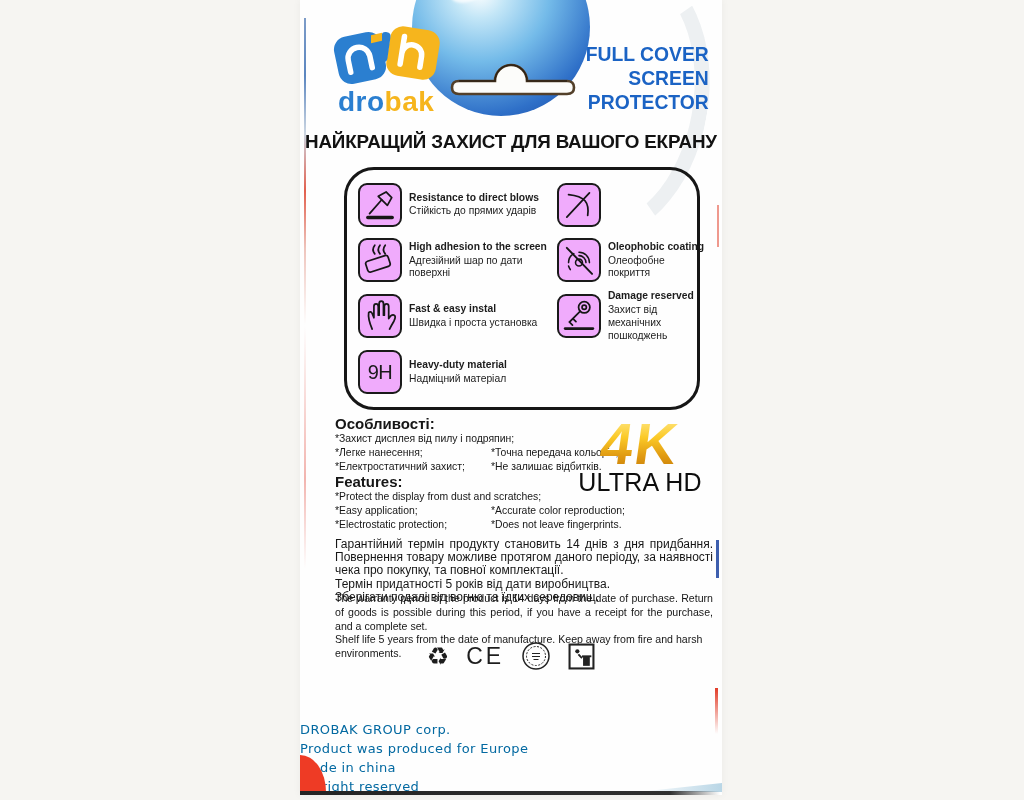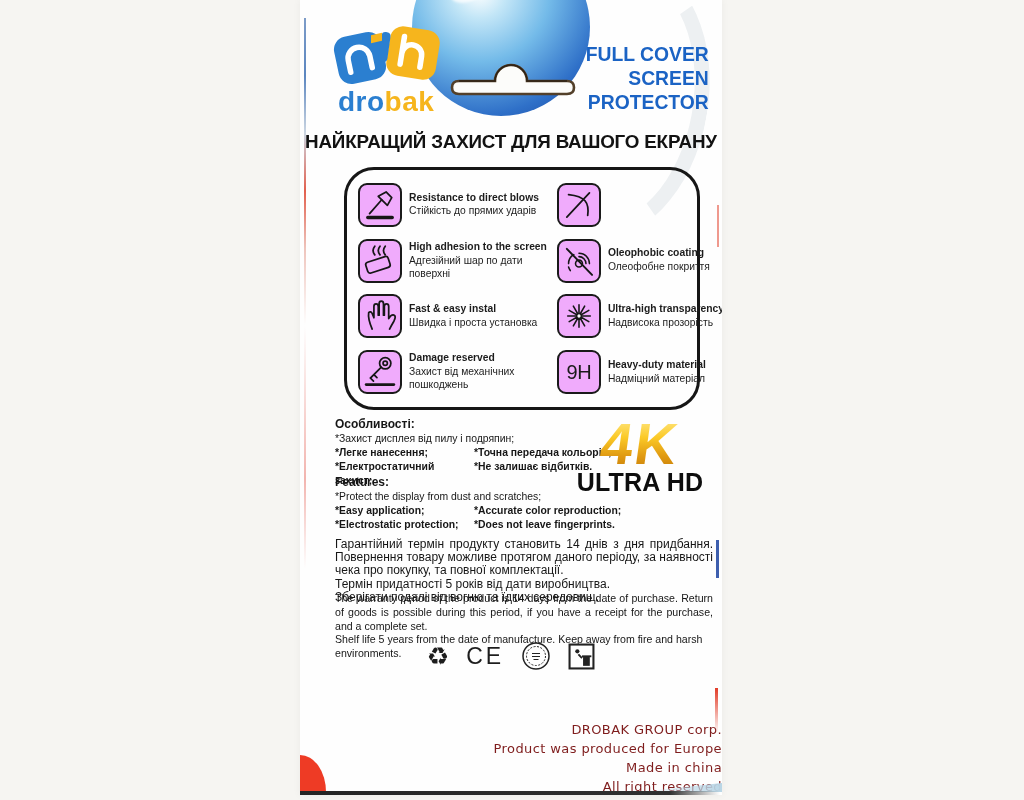--- a/index.html
+++ b/index.html
@@ -46,49 +46,49 @@
   .icon-box{width:44px;height:44px;min-width:44px;border:2.2px solid #1a1a1a;border-radius:9px;
             display:flex;align-items:center;justify-content:center;box-sizing:border-box;background:#f0abfc;}
   .icon-box svg{display:block;}
   .nineh{font-size:20px;font-weight:500;color:#1a1a1a;letter-spacing:-0.5px;}
   .ftext{font-size:10.3px;line-height:12.8px;color:#1c1c1c;}
   .ftext .en{font-weight:700;white-space:nowrap;}
   .ftext .ua{font-weight:400;margin-top:1px;}
 
   
   .bullets{position:absolute;left:35px;width:300px;font-size:10.4px;line-height:14px;color:#161616;}
-  .bullets .btitle{font-weight:700;font-size:12px;margin-bottom:1px;}
+  .bullets .btitle{font-weight:700;font-size:15px;margin-bottom:1px;}
   .bullets .bline{font-weight:500;}
-  .bgrid{display:grid;grid-template-columns:136px auto;column-gap:3px;font-weight:700;}
+  .bgrid{display:grid;grid-template-columns:136px auto;column-gap:20px;font-weight:400;}
   .bullets-ua{top:417px;}
   .bullets-en{top:475px;}
 
   
   .badge4k{position:absolute;right:16px;top:417px;width:132px;text-align:center;}
   .fourk{font-size:58px;line-height:54px;font-weight:800;transform:skewX(-8deg);
          background:linear-gradient(180deg,#ffe98a 0%,#fbc926 38%,#e09a12 72%,#c87f08 100%);
          -webkit-background-clip:text;background-clip:text;color:transparent;letter-spacing:2px;}
-  .ultrahd{font-size:25px;font-weight:700;color:#0d0d0d;margin-top:-3px;letter-spacing:0.2px;}
+  .ultrahd{font-size:25px;font-weight:400;color:#0d0d0d;margin-top:-3px;letter-spacing:0.2px;}
 
   
   .warranty{position:absolute;left:35px;width:378px;color:#161616;}
   .warranty-ua{top:538px;font-size:12px;line-height:13.2px;}
   .warranty-en{top:592px;font-size:10.6px;line-height:13.8px;}
   .warranty .just{text-align:justify;}
 
   
   .certs{position:absolute;left:0;right:0;top:640px;display:flex;justify-content:center;
          align-items:center;gap:17px;height:32px;color:#1d1d1d;}
   .recycle{font-family:"DejaVu Sans",sans-serif;font-size:25px;line-height:1;}
   .ce{font-size:23px;font-weight:500;letter-spacing:3px;transform:scaleY(1.05);}
 
   
-  .footer{position:absolute;left:0;right:0;top:720px;text-align:right;
+  .footer{position:absolute;left:0;right:0;top:720px;text-align:left;
           font-family:"DejaVu Sans",sans-serif;font-size:13px;line-height:19px;
-          color:#7f1d1d;letter-spacing:0.4px;}
+          color:#0369a1;letter-spacing:0.4px;}
 
   
   .edge-left{position:absolute;left:4px;top:18px;width:2px;height:640px;
     background:linear-gradient(to bottom,#7d9cc8 0%,#5b86c0 9%,#ccd6e2 18%,#e2604e 27%,#eec4bc 36%,
                rgba(255,255,255,0) 48%,rgba(232,120,110,0.55) 72%,rgba(255,255,255,0) 86%);}
   .edge-right-red-a{position:absolute;right:3px;top:205px;width:2px;height:42px;background:rgba(226,70,50,0.55);}
   .edge-right-blue{position:absolute;right:3px;top:540px;width:3px;height:38px;background:#3e5fae;}
   .edge-right-red-b{position:absolute;right:4px;top:688px;width:3px;height:46px;
     background:linear-gradient(to bottom,#e23c28,rgba(255,255,255,0));}
   .corner-red{position:absolute;left:0;bottom:3px;width:26px;height:37px;background:#ee3b25;
@@ -199,32 +199,20 @@
           <svg width="40" height="40" viewBox="0 0 46 46" fill="none" stroke="#161616" stroke-width="2" stroke-linecap="round" stroke-linejoin="round">
             <path d="M14 38 C11 31 9 25 10 19 q2 -2 4 1 l2 5 V12 q0 -3 2.5 -3 t2.5 3 v10 h1 V9 q0 -3 2.5 -3 t2.5 3 v13 h1 V12 q0 -3 2.5 -3 t2.5 3 v14 q3 -5 6 -4 t0 7 q-3 5 -5 9"></path>
           </svg>
         </span>
         <span class="ftext">
           <div class="en">Fast &amp; easy instal</div>
           <div class="ua">Швидка і проста установка</div>
         </span>
       </div>
 
-      <div class="fcell">
-        <span class="icon-box">
-          <svg width="40" height="40" viewBox="0 0 46 46" fill="none" stroke="#161616" stroke-width="1.8" stroke-linecap="round">
-            <path d="M23 23 L36 23 M23 23 L34.3 29.5 M23 23 L29.5 34.3 M23 23 L23 36 M23 23 L16.5 34.3 M23 23 L11.7 29.5 M23 23 L10 23 M23 23 L11.7 16.5 M23 23 L16.5 11.7 M23 23 L23 10 M23 23 L29.5 11.7 M23 23 L34.3 16.5"></path>
-            <circle cx="23" cy="23" r="2.6" fill="#ffffff" stroke="#161616" stroke-width="1.4"></circle>
-          </svg>
-        </span>
-        <span class="ftext">
-          <div class="en">Ultra-high transparency</div>
-          <div class="ua">Надвисока прозорість</div>
-        </span>
-      </div>
 
       <div class="fcell">
         <span class="icon-box">
           <svg width="40" height="40" viewBox="0 0 46 46" fill="none" stroke="#161616" stroke-width="2" stroke-linecap="round">
             <circle cx="29" cy="13" r="6.5"></circle>
             <circle cx="29" cy="13" r="2.5"></circle>
             <path d="M24.5 17.5 L12 30 l3.5 3.5 M16 26 l3.5 3.5"></path>
             <path d="M7 37.5 H39" stroke-width="3"></path>
           </svg>
         </span>

